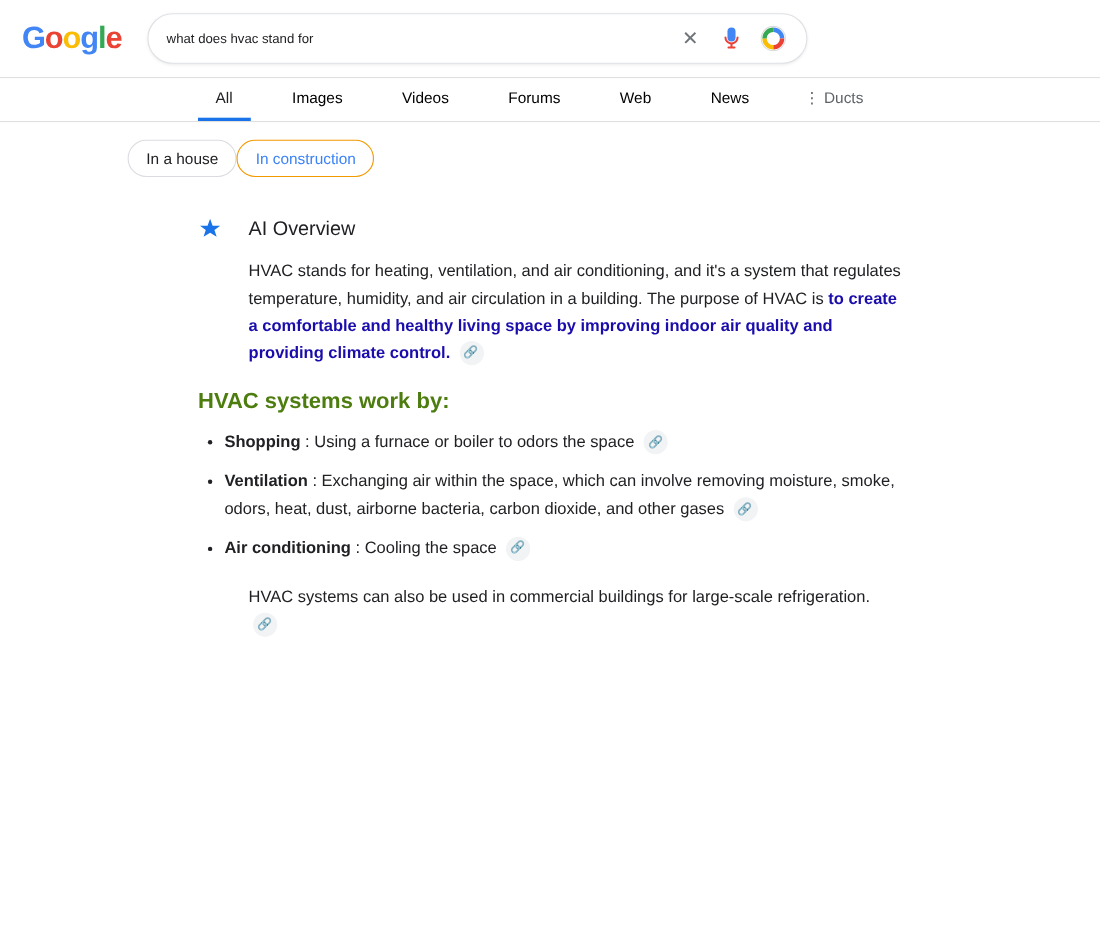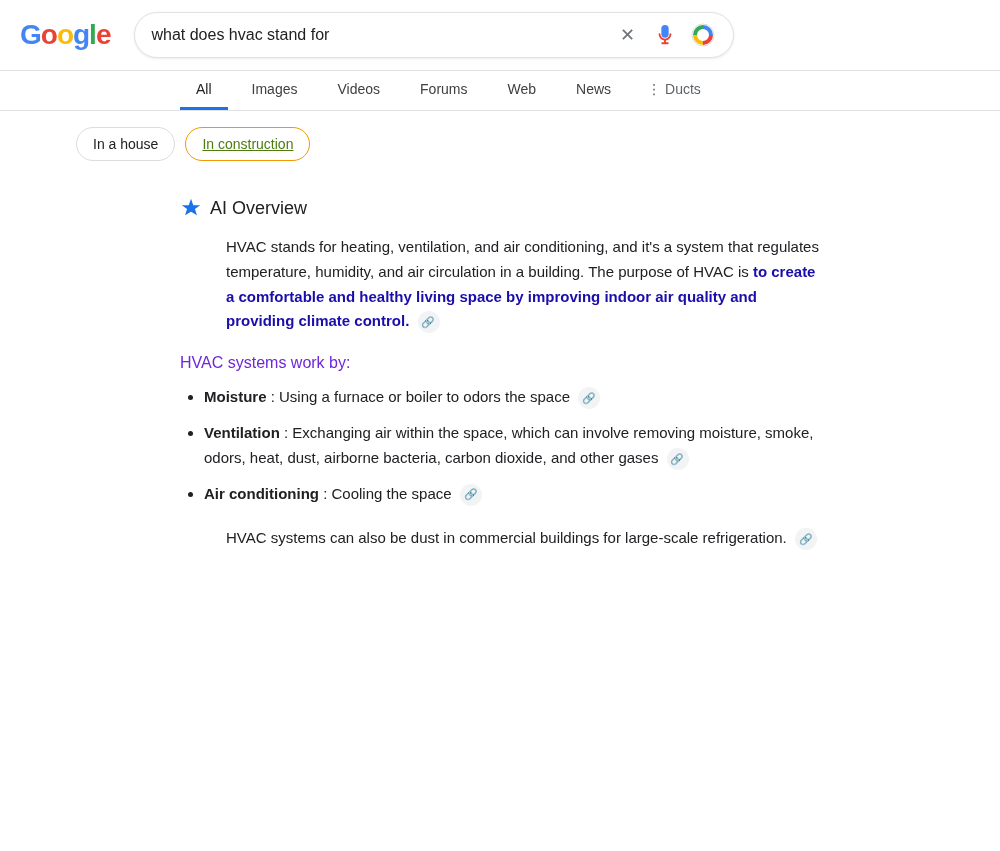--- a/index.html
+++ b/index.html
@@ -43,21 +43,21 @@
       padding: 8px 16px;
       flex: 1;
       max-width: 600px;
       background: #fff;
       box-shadow: 0 1px 3px rgba(0,0,0,0.08);
     }
     .search-input {
       border: none;
       outline: none;
       flex: 1;
-      font-size: 16px;
+      font-size: 12px;
       color: #202124;
       background: transparent;
     }
     .search-icons {
       display: flex;
       align-items: center;
       gap: 10px;
     }
     .icon-btn {
       background: none;
@@ -78,26 +78,26 @@
       width: 22px;
       height: 22px;
     }
 
     
     .nav-tabs {
       display: flex;
       align-items: center;
       padding: 0 180px;
       border-bottom: 1px solid #e0e0e0;
-      gap: 8px;
+      gap: 22px;
     }
     .nav-tab {
       padding: 10px 16px;
       font-size: 14px;
-      color: #404040;
+      color: #000000;
       cursor: pointer;
       border-bottom: 3px solid transparent;
       text-decoration: none;
       white-space: nowrap;
     }
     .nav-tab.active {
       color: #202124;
       border-bottom: 3px solid #1a73e8;
       font-weight: 500;
     }
@@ -109,50 +109,48 @@
       font-size: 14px;
       color: #5f6368;
       cursor: pointer;
       border-bottom: 3px solid transparent;
     }
 
     
     .suggestions {
       display: flex;
       align-items: flex-start;
-      padding: 16px 76px;
-      gap: 10px;
+      padding: 16px 116px;
       flex-wrap: wrap;
     }
     .pill {
       border: 1px solid #dadce0;
       border-radius: 20px;
       padding: 8px 16px;
       font-size: 14px;
       color: #202124;
       cursor: pointer;
       white-space: nowrap;
     }
     .pill.orange-border {
       border-color: #f29900;
-      color: #4d7c0f;
-      text-decoration: underline;
+      color: #3b82f6;
     }
 
     
     .main-content {
       padding: 20px 180px;
       max-width: 1000px;
     }
 
     
     .ai-overview-header {
       display: flex;
       align-items: center;
-      gap: 8px;
+      gap: 24px;
       margin-bottom: 16px;
     }
     .ai-star {
       width: 22px;
       height: 22px;
       color: #1a73e8;
     }
     .ai-overview-title {
       font-size: 18px;
       color: #202124;
@@ -179,23 +177,23 @@
       background: #f1f3f4;
       border-radius: 50%;
       font-size: 11px;
       color: #5f6368;
       margin-left: 4px;
       vertical-align: middle;
       cursor: pointer;
       text-decoration: none;
     }
     .section-heading {
-      font-size: 16px;
-      font-weight: 400;
-      color: #6d28d9;
+      font-size: 20px;
+      font-weight: 700;
+      color: #4d7c0f;
       margin-bottom: 12px;
     }
     .bullet-list {
       list-style: disc;
       padding-left: 24px;
       line-height: 1.7;
     }
     .bullet-list li {
       margin-bottom: 10px;
       font-size: 15px;
@@ -273,34 +271,34 @@
   <div class="content-block">
     <span>HVAC stands for heating, ventilation, and air conditioning, and it's a system that regulates temperature, humidity, and air circulation in a building. The purpose of HVAC is </span><span class="highlight-text">to create a comfortable and healthy living space by improving indoor air quality and providing climate control.</span>
     <a class="link-icon" href="#">🔗</a>
   </div>
 
 
   <div class="section-heading">HVAC systems work by:</div>
 
   <ul class="bullet-list">
     <li>
-      <span class="bold-term">Moisture</span>
+      <span class="bold-term">Shopping</span>
       <span>: Using a furnace or boiler to odors the space</span>
       <a class="link-icon" href="#">🔗</a>
     </li>
     <li>
       <span class="bold-term">Ventilation</span>
       <span>: Exchanging air within the space, which can involve removing moisture, smoke, odors, heat, dust, airborne bacteria, carbon dioxide, and other gases</span>
       <a class="link-icon" href="#">🔗</a>
     </li>
     <li>
       <span class="bold-term">Air conditioning</span>
       <span>: Cooling the space</span>
       <a class="link-icon" href="#">🔗</a>
     </li>
   </ul>
 
   <div class="content-block" style="margin-top: 20px;">
-    <span>HVAC systems can also be dust in commercial buildings for large-scale refrigeration.</span>
+    <span>HVAC systems can also be used in commercial buildings for large-scale refrigeration.</span>
     <a class="link-icon" href="#">🔗</a>
   </div>
 
 </div>
 
 </body></html>

